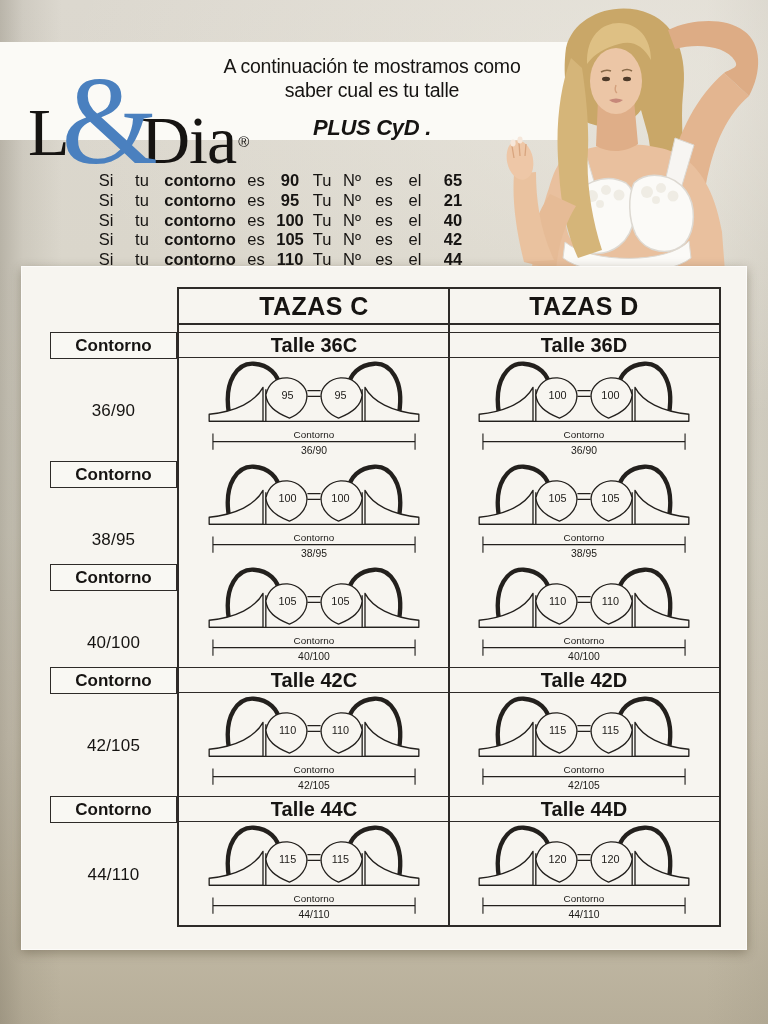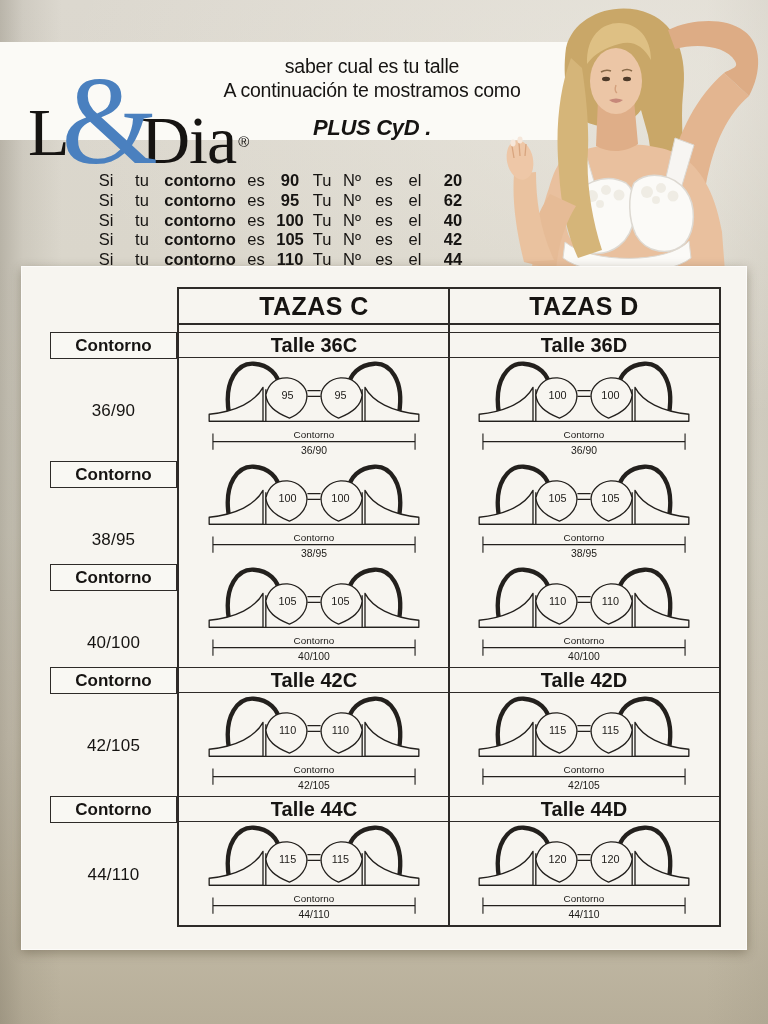--- a/index.html
+++ b/index.html
@@ -56,51 +56,51 @@
 
 <div class="page">
 
   <div class="band">
     <div class="logo">
       <span class="logo-l">L</span>
       <span class="logo-amp" style="color:#4a80bf">&amp;</span>
       <span class="logo-dia"><span>Dia</span><span class="logo-reg">®</span></span>
     </div>
     <div class="head-text">
+      <div class="head-line">A continuación te mostramos como</div>
       <div class="head-line">saber cual es tu talle</div>
-      <div class="head-line">A continuación te mostramos como</div>
       <div class="head-plus">PLUS CyD .</div>
     </div>
   </div>
 
   <div class="size-guide">
   <div class="sg-row">
     <span class="c1">Si</span>
     <span class="c2">tu</span>
     <span class="c3 b">contorno</span>
     <span class="c4">es</span>
     <span class="c5 b">90</span>
     <span class="c6">Tu</span>
     <span class="c7">Nº</span>
     <span class="c8">es</span>
     <span class="c9">el</span>
-    <span class="c10 b">20</span>
+    <span class="c10 b">65</span>
   </div>
 
   <div class="sg-row">
     <span class="c1">Si</span>
     <span class="c2">tu</span>
     <span class="c3 b">contorno</span>
     <span class="c4">es</span>
     <span class="c5 b">95</span>
     <span class="c6">Tu</span>
     <span class="c7">Nº</span>
     <span class="c8">es</span>
     <span class="c9">el</span>
-    <span class="c10 b">62</span>
+    <span class="c10 b">21</span>
   </div>
 
   <div class="sg-row">
     <span class="c1">Si</span>
     <span class="c2">tu</span>
     <span class="c3 b">contorno</span>
     <span class="c4">es</span>
     <span class="c5 b">100</span>
     <span class="c6">Tu</span>
     <span class="c7">Nº</span>

